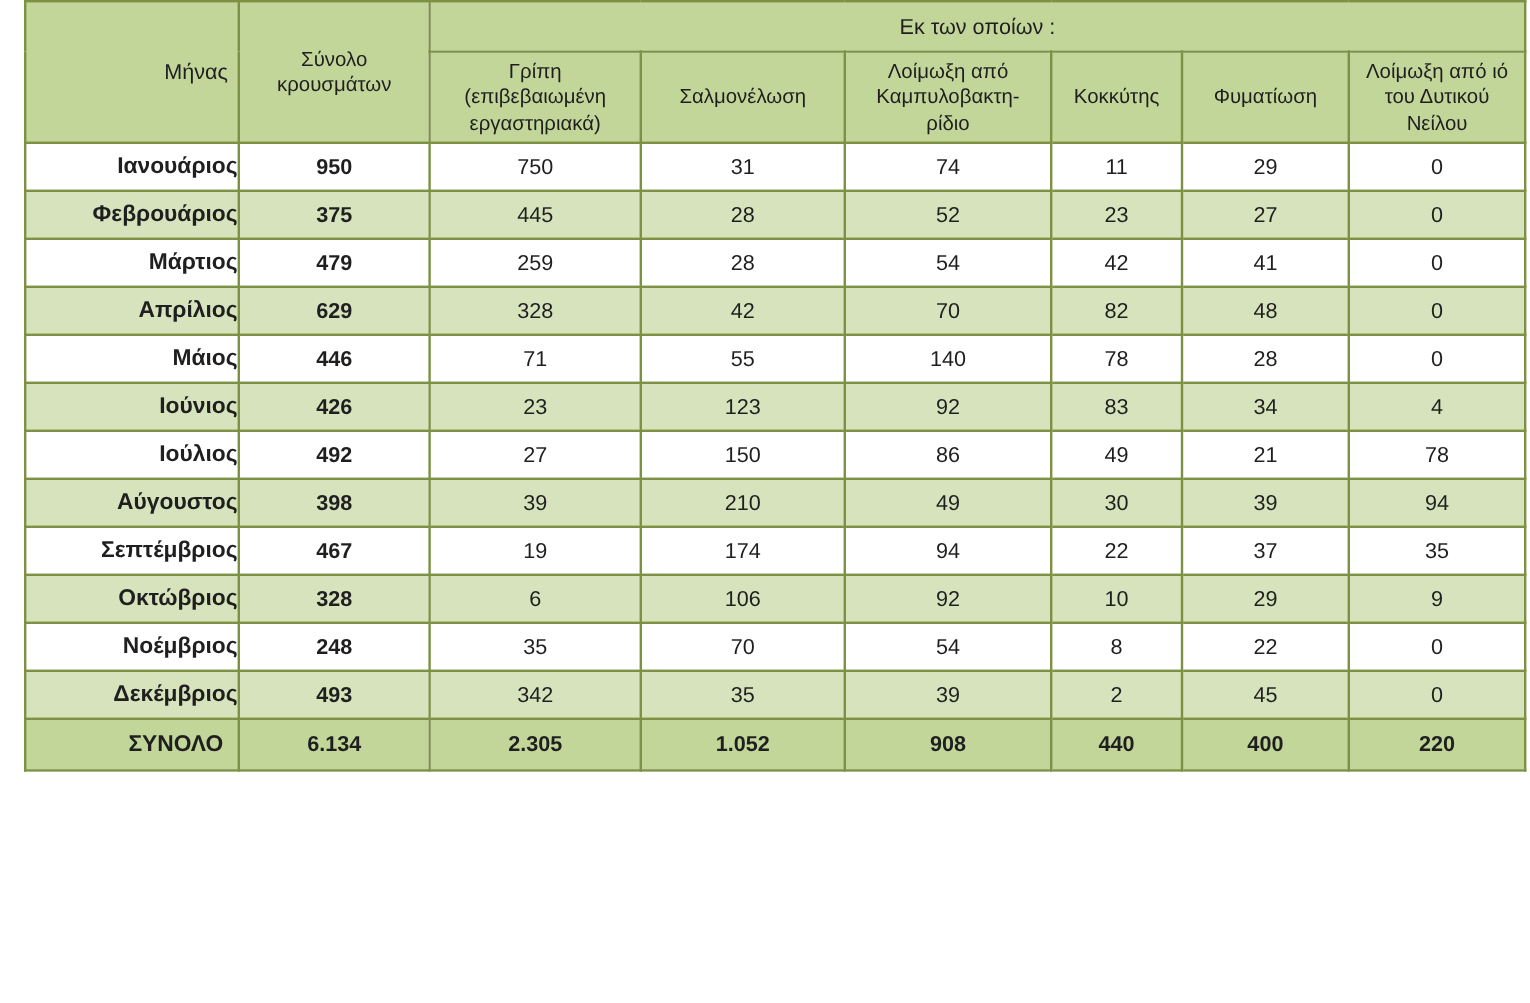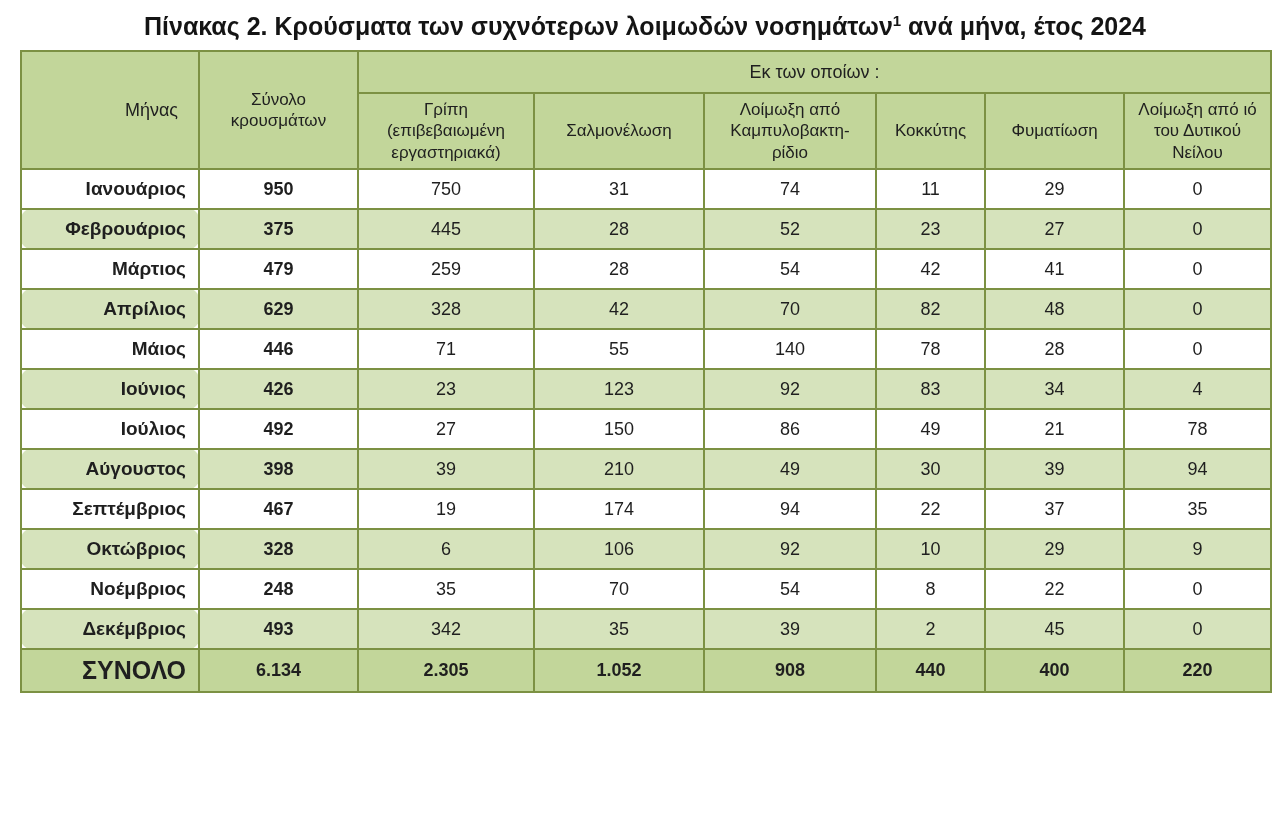--- a/index.html
+++ b/index.html
@@ -41,50 +41,47 @@
   thead th{
     background:var(--hdr);
     font-weight:normal;
     text-align:center;
     font-size:17px;
     line-height:1.25;
     padding:2px 10px;
   }
   th.group-header{font-size:18px;height:42px;}
   tr.subhead th{height:76px;}
-  th.month-header{text-align:right;padding-right:20px;font-size:18px;}
+  th.month-header{text-align:right;padding-right:8px;font-size:18px;}
   tbody td{
     height:40px;
     font-size:18px;
     text-align:center;
     background:#fff;
   }
   tbody td.month{
     font-weight:bold;
     text-align:right;
-    padding-right:12px;
     font-size:19px;
-    border-radius:10px;
   }
   tbody td.total-col{font-weight:bold;}
   tbody tr.alt td{background:var(--alt);}
   tfoot td{
     background:var(--hdr);
     font-weight:bold;
     height:43px;
     font-size:18px;
     text-align:center;
   }
-  tfoot td.month{text-align:right;padding-right:12px;font-size:25px;}
+  tfoot td.month{text-align:right;padding-right:12px;font-size:19px;}
 </style>
 </head>
 <body>
 
 <div class="wrap">
-  <div class="title"><span>Πίνακας 2. Κρούσματα των συχνότερων λοιμωδών νοσημάτων</span><sup>1</sup><span> ανά μήνα, έτος 2024</span></div>
 
   <table>
     <colgroup>
       <col style="width:178px">
       <col style="width:159px">
       <col style="width:176px">
       <col style="width:170px">
       <col style="width:172px">
       <col style="width:109px">
       <col style="width:139px">

